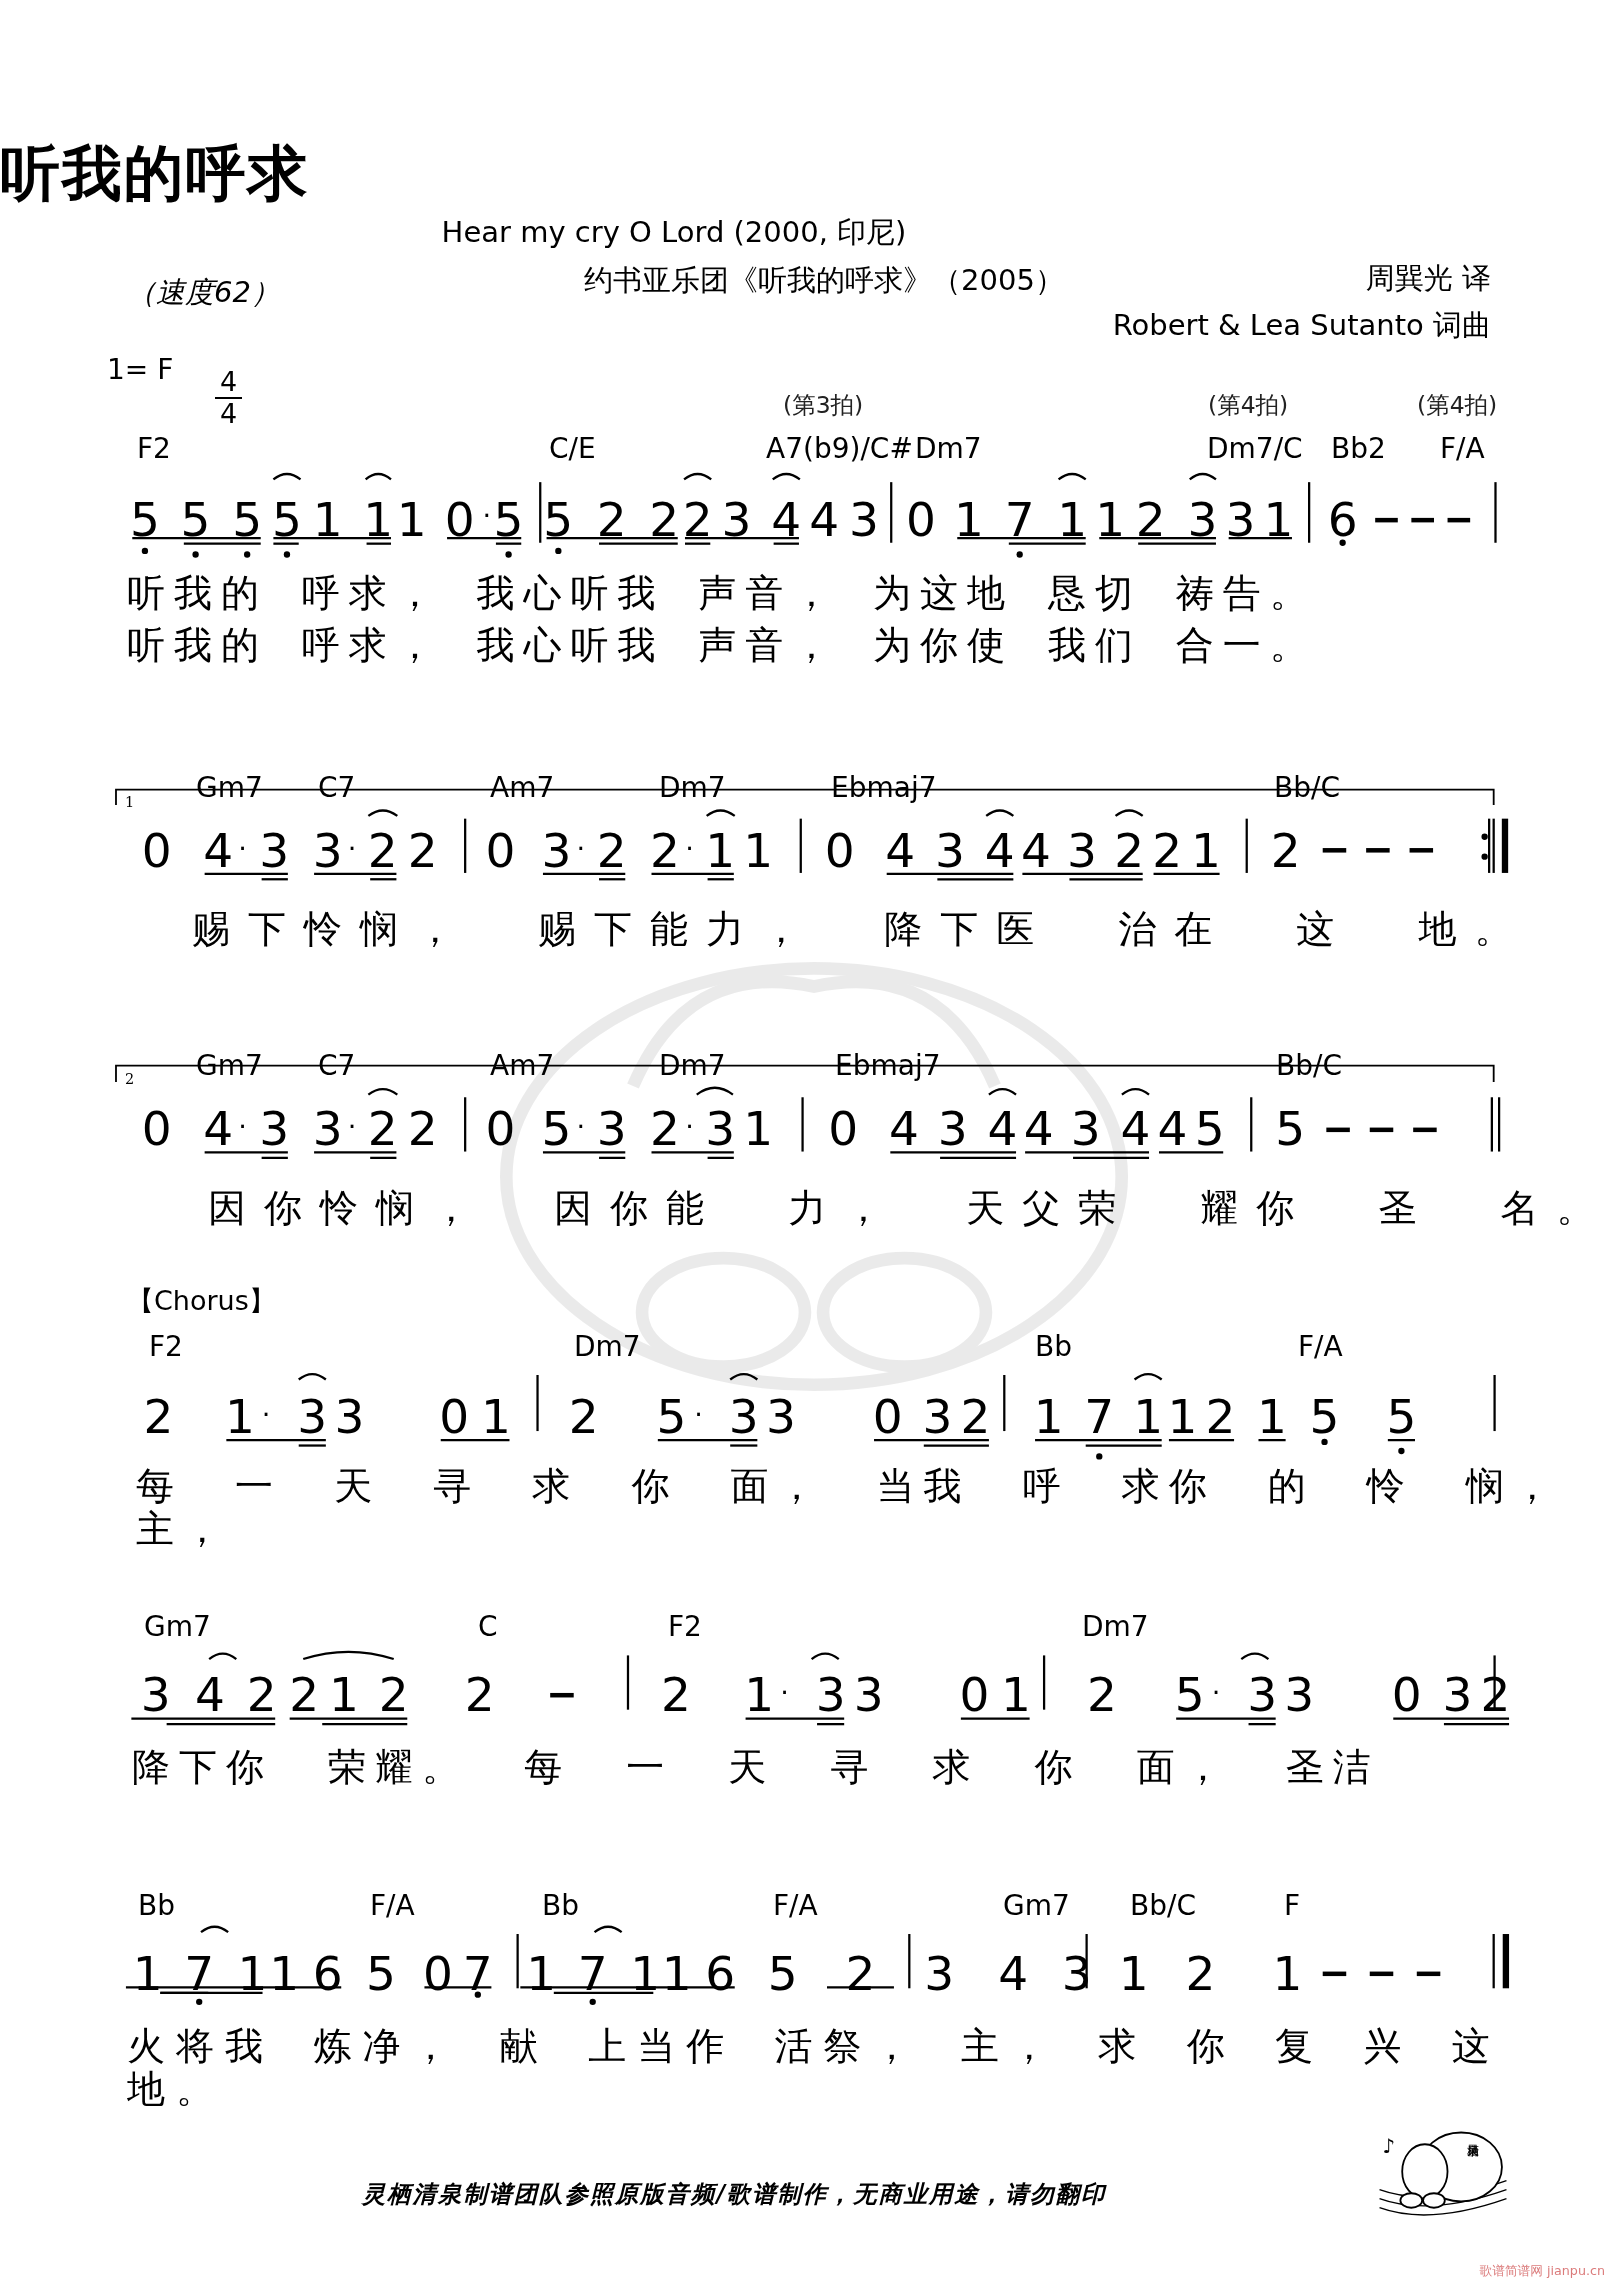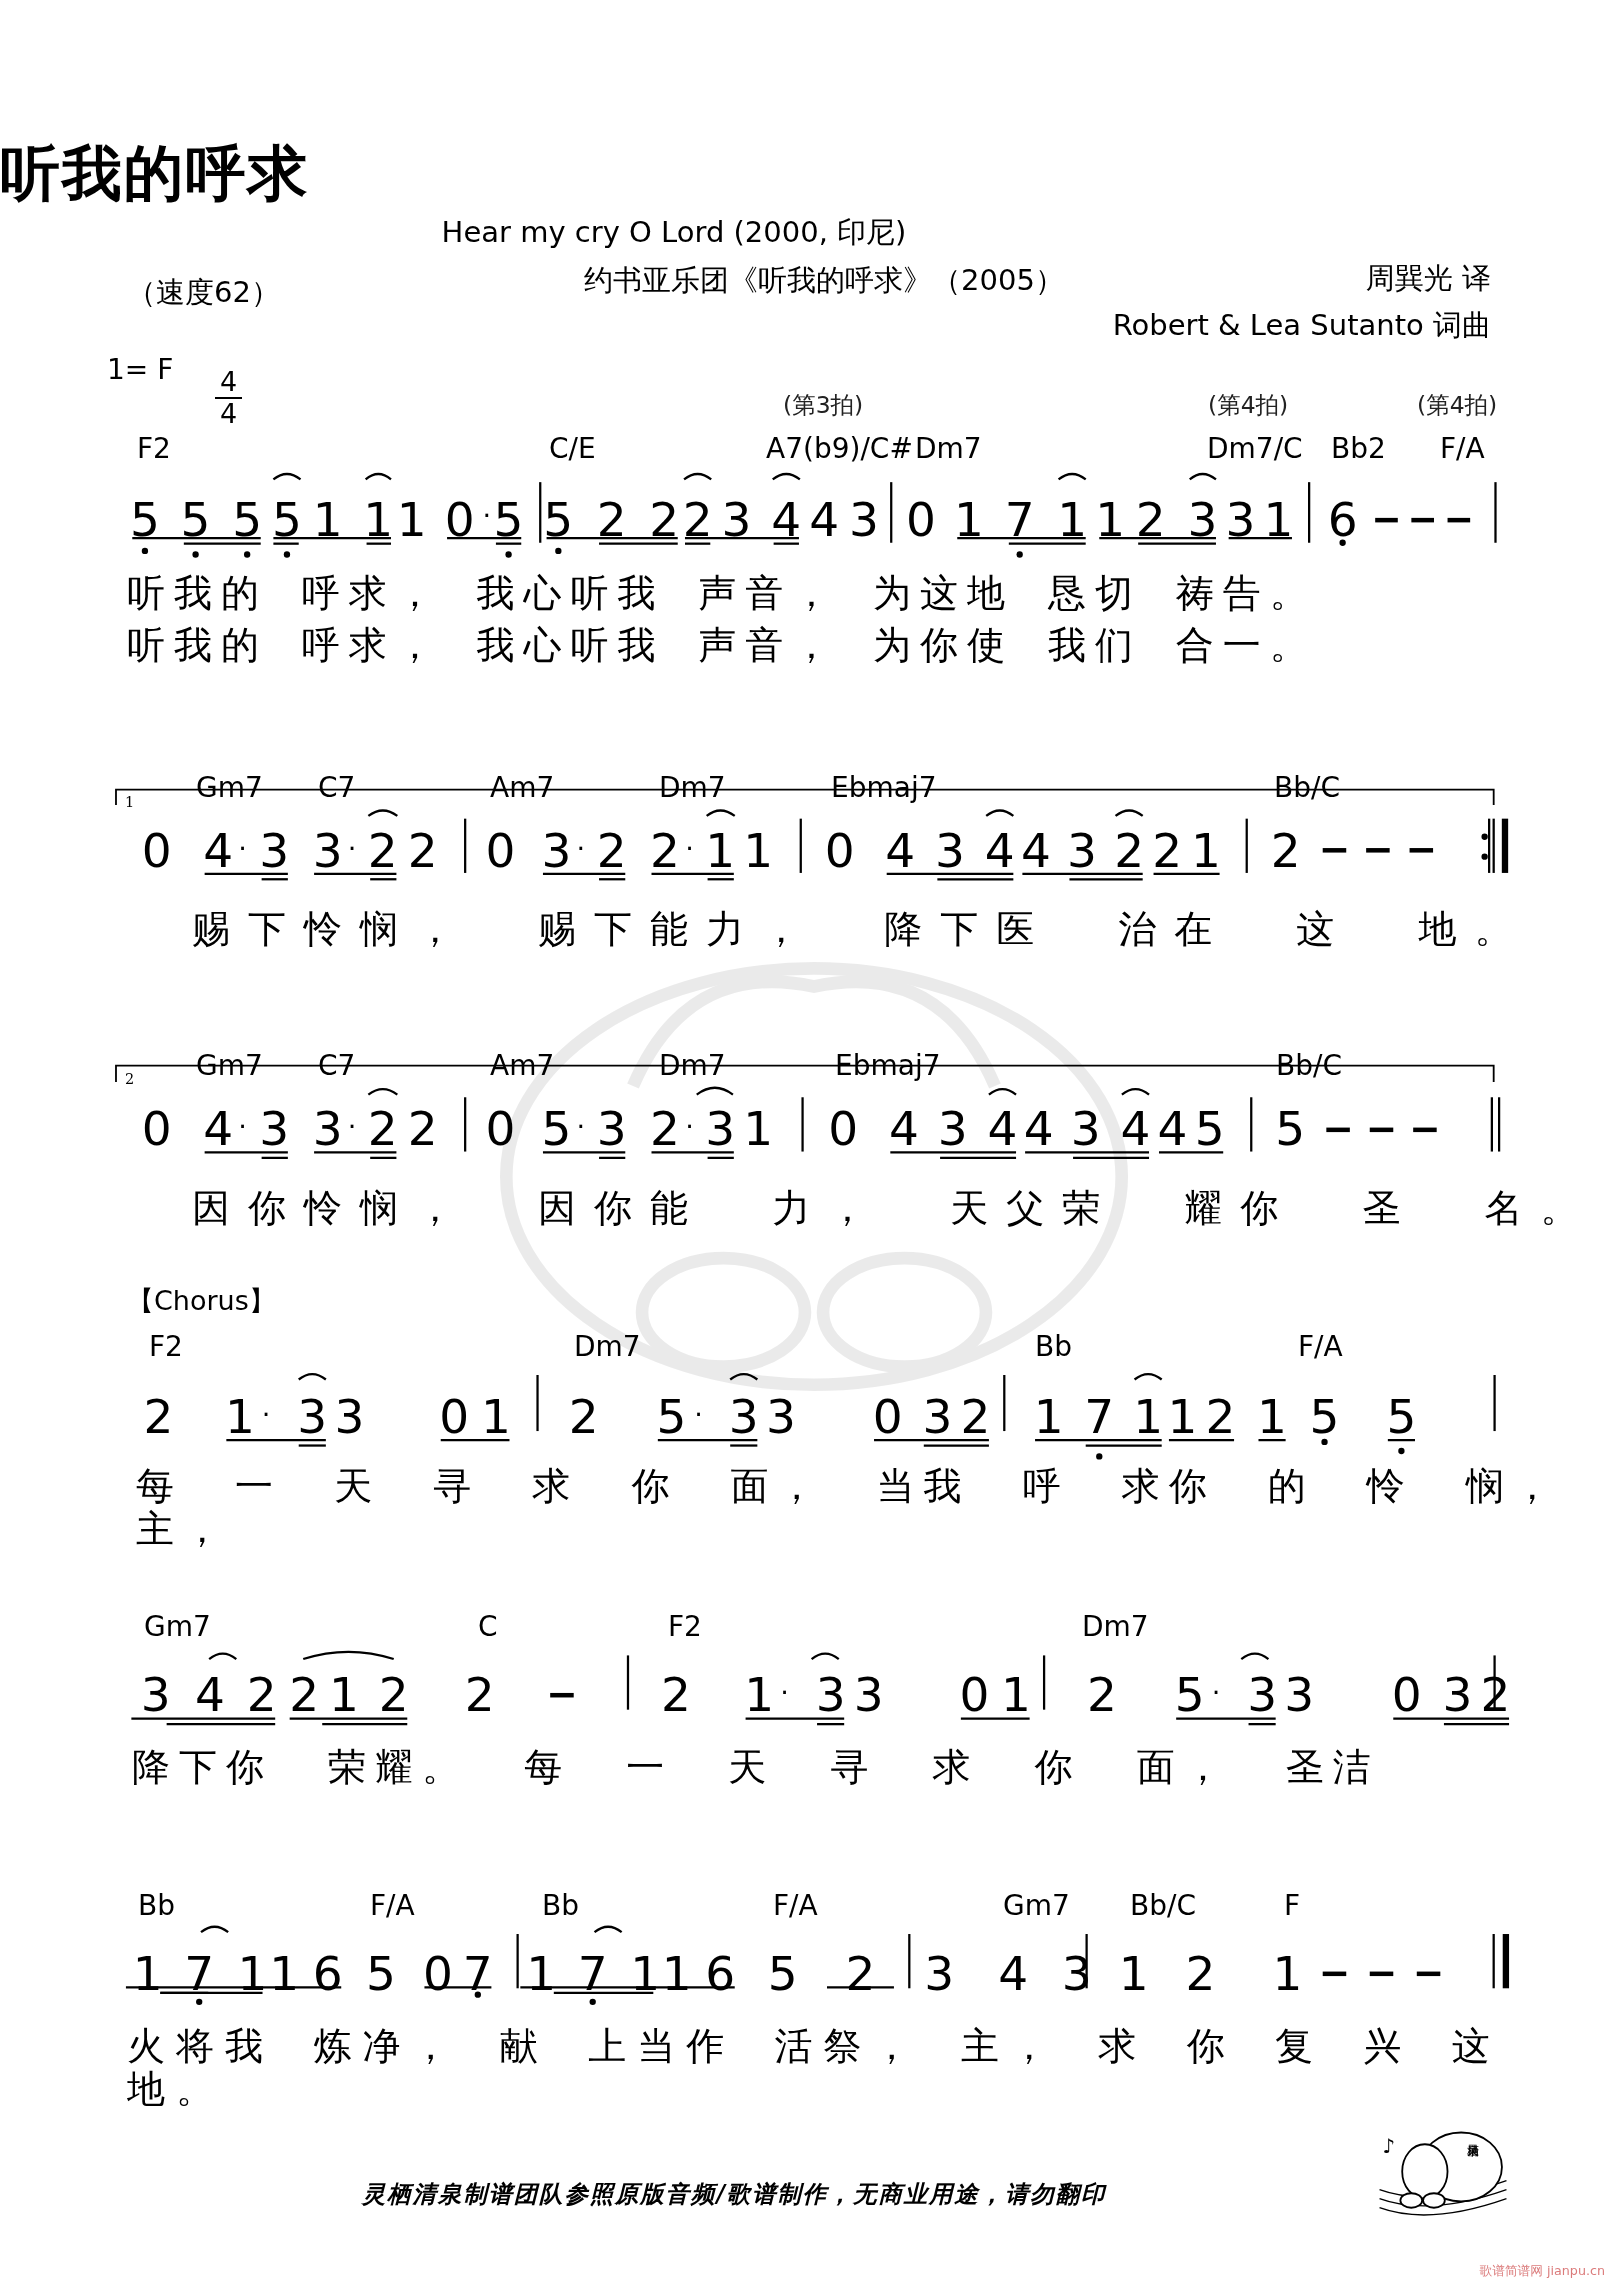--- a/index.html
+++ b/index.html
@@ -2,21 +2,21 @@
 <html style="font-size:14.5px"><head>
 <meta charset="utf-8">
 <style>
   html,body{margin:0;padding:0;background:#fff;}
   body{width:1616px;height:2285px;position:relative;overflow:hidden;
        font-family:"DejaVu Sans","Liberation Sans",sans-serif;color:#000;}
   .abs{position:absolute;}
   .title{left:0;width:1616px;top:134px;text-align:left;font-size:60px;font-weight:bold;letter-spacing:1.8px;}
   .subtitle{left:0;width:1348px;top:213px;text-align:center;font-size:29px;}
   .album{left:0;width:1616px;top:261px;text-align:center;font-size:29px;margin-left:16px;}
-  .tempo{left:127px;top:273px;font-size:29px;}
+  .tempo{left:127px;top:273px;font-size:29px;font-style:italic;}
   .translator{right:125px;top:259px;font-size:29px;}
   .composer{right:125px;top:306px;font-size:29px;}
   .key{left:107px;top:353px;font-size:28px;}
   .timesig{left:215px;top:337px;font-size:27px;line-height:27px;text-align:center;width:27px;margin-top:31px;}
   .timesig .bar{display:block;height:1.8px;background:#000;margin:1.8px 0;}
   .beat-note{font-size:23.5px;color:#222;}
   .chord{font-size:28px;margin-left:6px;}
   .lyric{font-size:38px;line-height:43px;letter-spacing:0;}
   .section{font-size:27px;}
   .footer{left:362px;top:2178px;font-family:"DejaVu Serif",serif;font-weight:bold;font-style:italic;font-size:23.5px;letter-spacing:1.8px;}
@@ -409,21 +409,21 @@
 <div class="abs chord" style="left:825px;top:771px">Ebmaj7</div>
 <div class="abs chord" style="left:1268px;top:771px">Bb/C</div>
 <div class="abs lyric" style="left:192px;top:908px;word-spacing:36px;letter-spacing:18px">赐下怜悯， 赐下能力， 降下医 治在 这 地。</div>
 
 <div class="abs chord" style="left:190px;top:1049px">Gm7</div>
 <div class="abs chord" style="left:312px;top:1049px">C7</div>
 <div class="abs chord" style="left:484px;top:1049px">Am7</div>
 <div class="abs chord" style="left:653px;top:1049px">Dm7</div>
 <div class="abs chord" style="left:829px;top:1049px">Ebmaj7</div>
 <div class="abs chord" style="left:1270px;top:1049px">Bb/C</div>
-<div class="abs lyric" style="left:192px;top:1187px;word-spacing:36px;letter-spacing:18px">因你怜悯， 因你能 力， 天父荣 耀你 圣 名。</div>
+<div class="abs lyric" style="left:208px;top:1187px;word-spacing:36px;letter-spacing:18px">因你怜悯， 因你能 力， 天父荣 耀你 圣 名。</div>
 
 <div class="abs section" style="left:127px;top:1283px">【Chorus】</div>
 <div class="abs chord" style="left:143px;top:1330px">F2</div>
 <div class="abs chord" style="left:568px;top:1330px">Dm7</div>
 <div class="abs chord" style="left:1029px;top:1330px">Bb</div>
 <div class="abs chord" style="left:1292px;top:1330px">F/A</div>
 <div class="abs lyric" style="left:136px;top:1465px;word-spacing:31px;letter-spacing:9px">每 一 天 寻 求 你 面， 当我 呼 求你 的 怜 悯， 主，</div>
 
 <div class="abs chord" style="left:138px;top:1610px">Gm7</div>
 <div class="abs chord" style="left:472px;top:1610px">C</div>

